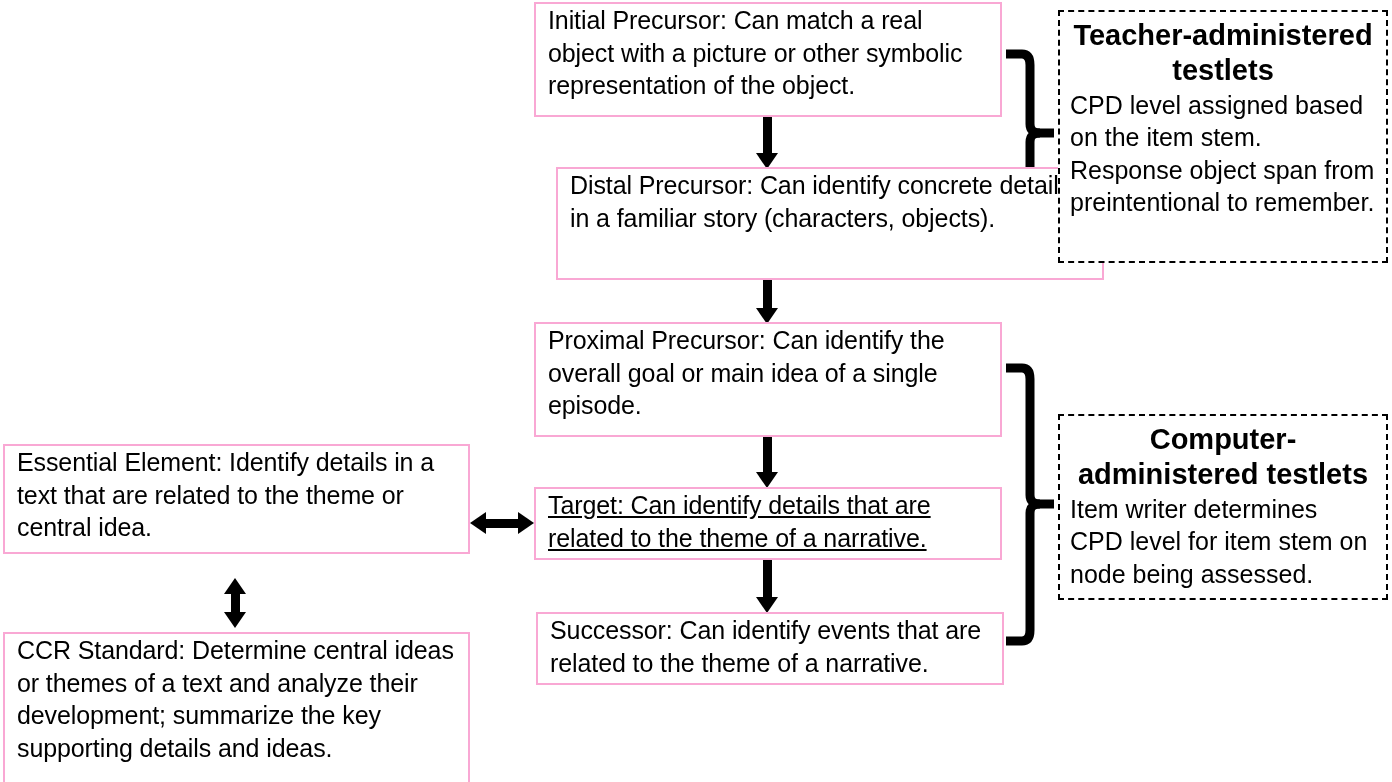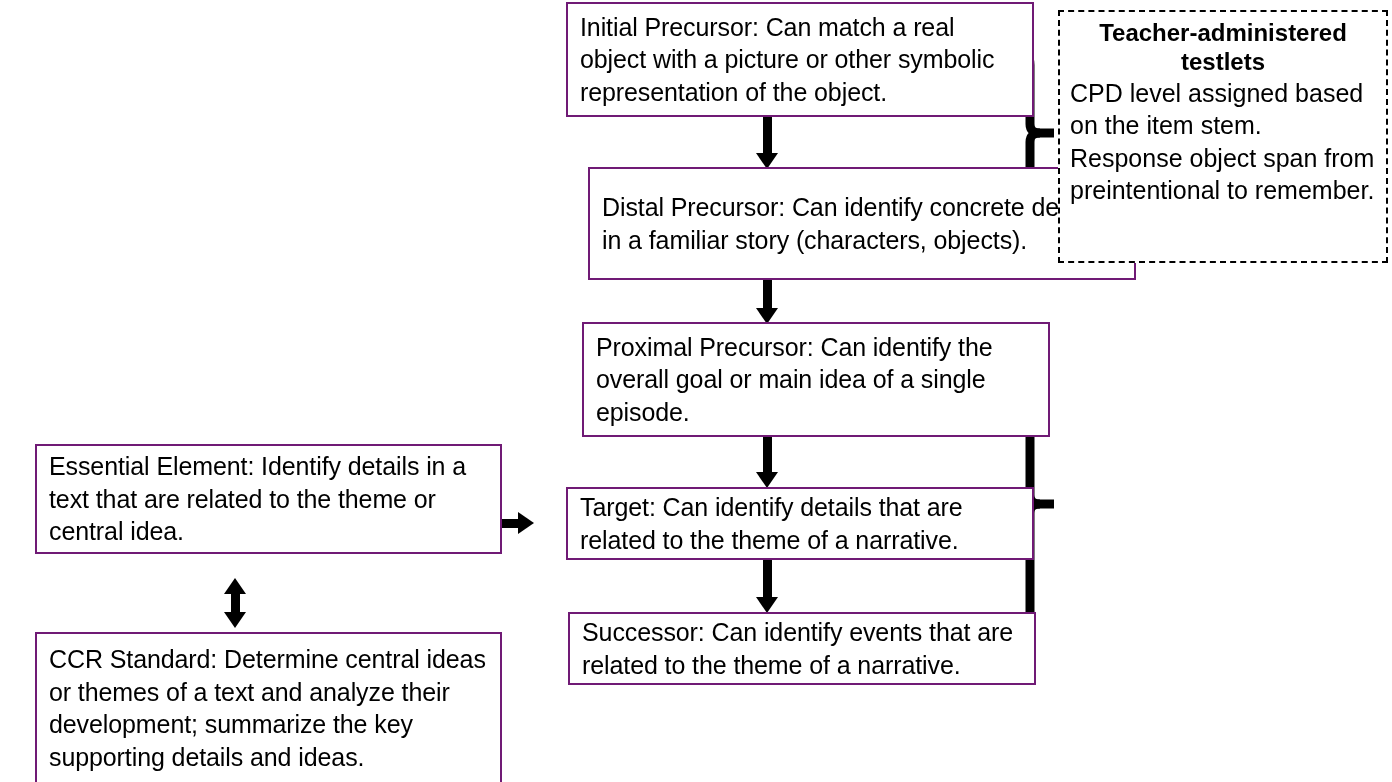--- a/index.html
+++ b/index.html
@@ -12,47 +12,46 @@
     width: 1392px;
     height: 782px;
     background: #ffffff;
     font-family: "Liberation Sans", sans-serif;
     color: #000000;
     overflow: hidden;
   }
   .box {
     position: absolute;
     box-sizing: border-box;
-    border: 2px solid #701a75;
+    border: 2px solid #f9a8d4;
     background: #ffffff;
     display: flex;
-    align-items: center;
+    align-items: flex-start;
     z-index: 3;
-    margin-left: 32px;
   }
   .box .txt {
     display: block;
     padding: 0 10px 0 12px;
     font-size: 25px;
     line-height: 1.30;
     letter-spacing: -0.1px;
     white-space: pre-line;
   }
   .note {
     position: absolute;
     box-sizing: border-box;
     border: 2px dashed #000000;
     background: #ffffff;
     z-index: 3;
     padding: 6px 10px 4px 10px;
   }
   .note .note-title {
     display: block;
     font-weight: bold;
-    font-size: 24px;
+    font-size: 29px;
     line-height: 1.22;
     text-align: center;
     white-space: pre-line;
   }
   .note .note-body {
     display: block;
     font-size: 25px;
     line-height: 1.30;
     text-align: left;
     white-space: pre-line;
@@ -140,30 +139,30 @@
 
   <div class="box" style="left:556px; top:167px; width:548px; height:113px;">
     <span class="txt">Distal Precursor: Can identify concrete details in a familiar story (characters, objects).</span>
   </div>
 
   <div class="v-arrow" style="left:754px; top:280px; width:26px; height:44px;">
     <div class="shaft" style="height:30px;"></div>
     <div class="head-down"></div>
   </div>
 
-  <div class="box" style="left:550px; top:322px; width:468px; height:115px;">
+  <div class="box" style="left:534px; top:322px; width:468px; height:115px;">
     <span class="txt">Proximal Precursor: Can identify the overall goal or main idea of a single episode.</span>
   </div>
 
   <div class="v-arrow" style="left:754px; top:437px; width:26px; height:51px;">
     <div class="shaft" style="height:37px;"></div>
     <div class="head-down"></div>
   </div>
 
-  <div class="box" style="left:534px; top:487px; width:468px; height:73px;">
+  <div class="box" style="left:534px; top:487px; width:468px; height:73px;text-decoration:underline;">
     <span class="txt">Target: Can identify details that are related to the theme of a narrative.</span>
   </div>
 
   <div class="v-arrow" style="left:754px; top:560px; width:26px; height:53px;">
     <div class="shaft" style="height:39px;"></div>
     <div class="head-down"></div>
   </div>
 
   <div class="box" style="left:536px; top:612px; width:468px; height:73px;">
     <span class="txt">Successor: Can identify events that are related to the theme of a narrative.</span>
@@ -197,14 +196,18 @@
   <svg class="bracket" style="left:1002px; top:362px; width:58px; height:285px;" viewBox="0 0 58 285" xmlns="http://www.w3.org/2000/svg">
     <path d="M 4 6 L 20 6 Q 28 6 28 17 L 28 133 Q 28 142 38 142 Q 28 142 28 151 L 28 268 Q 28 279 20 279 L 4 279" fill="none" stroke="#000000" stroke-width="9" stroke-linecap="butt" stroke-linejoin="miter"></path>
     <path d="M 28 142 L 52 142" fill="none" stroke="#000000" stroke-width="9" stroke-linecap="butt"></path>
   </svg>
 
   <div class="note" style="left:1058px; top:10px; width:330px; height:253px;">
     <span class="note-title">Teacher-administered testlets</span>
     <span class="note-body">CPD level assigned based on the item stem. Response object span from preintentional to remember.</span>
   </div>
 
+  <div class="note" style="left:1058px; top:414px; width:330px; height:186px;">
+    <span class="note-title">Computer-administered testlets</span>
+    <span class="note-body">Item writer determines CPD level for item stem on node being assessed.</span>
+  </div>
 
 </div>
 
 </body></html>

